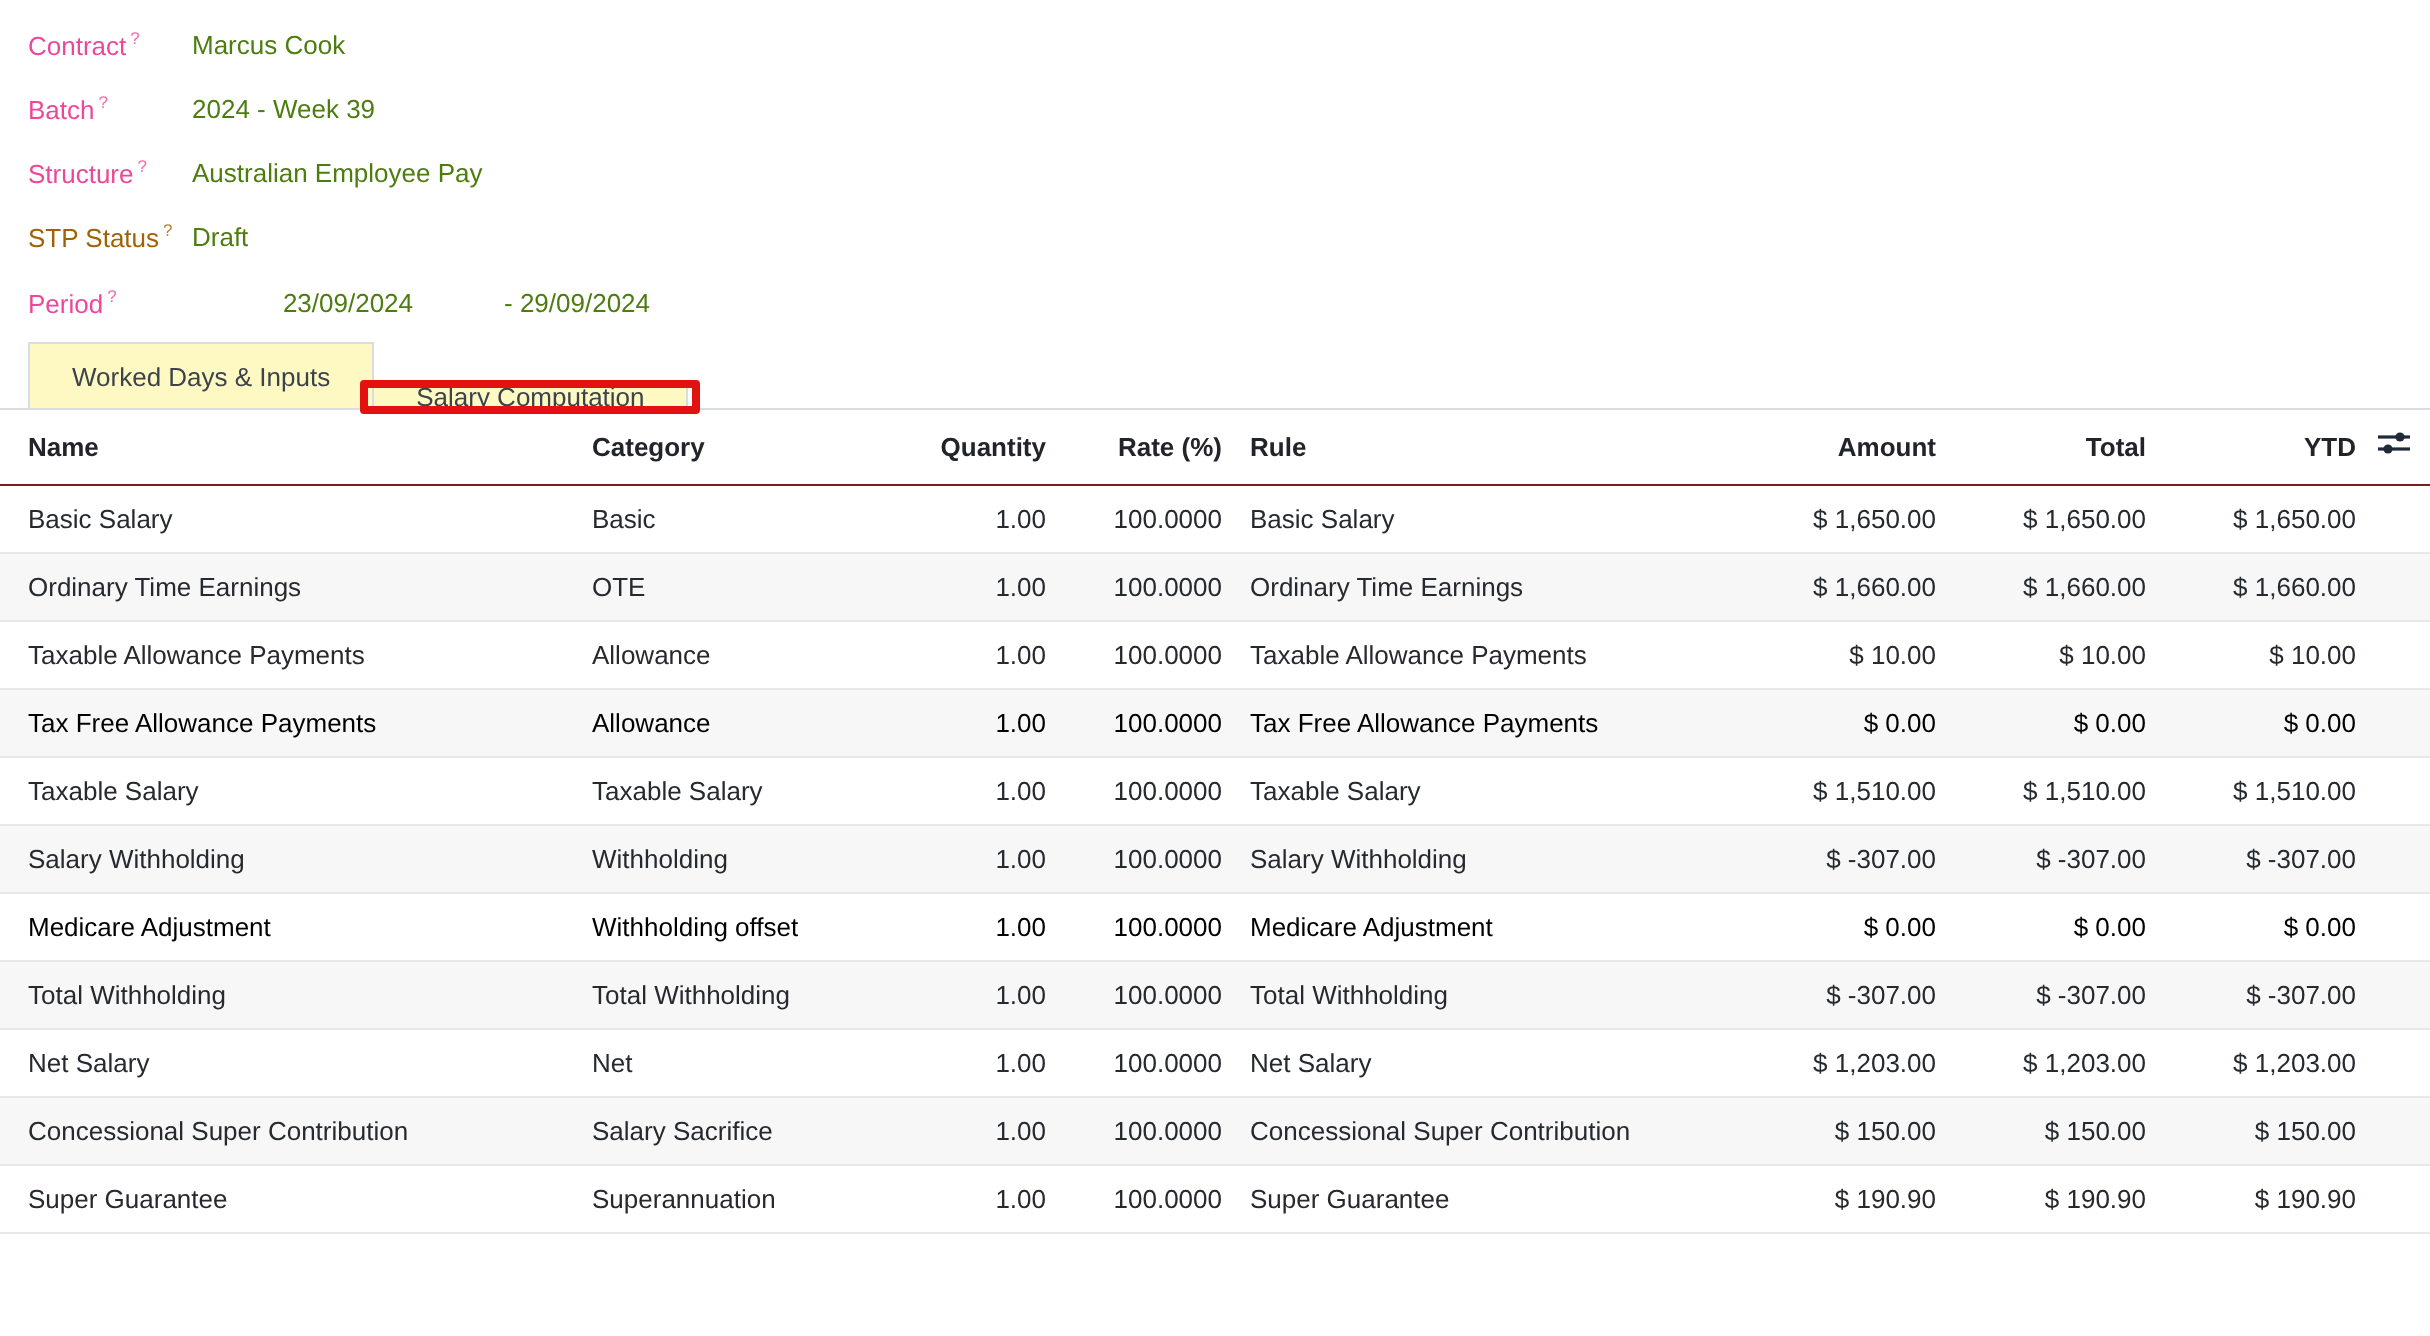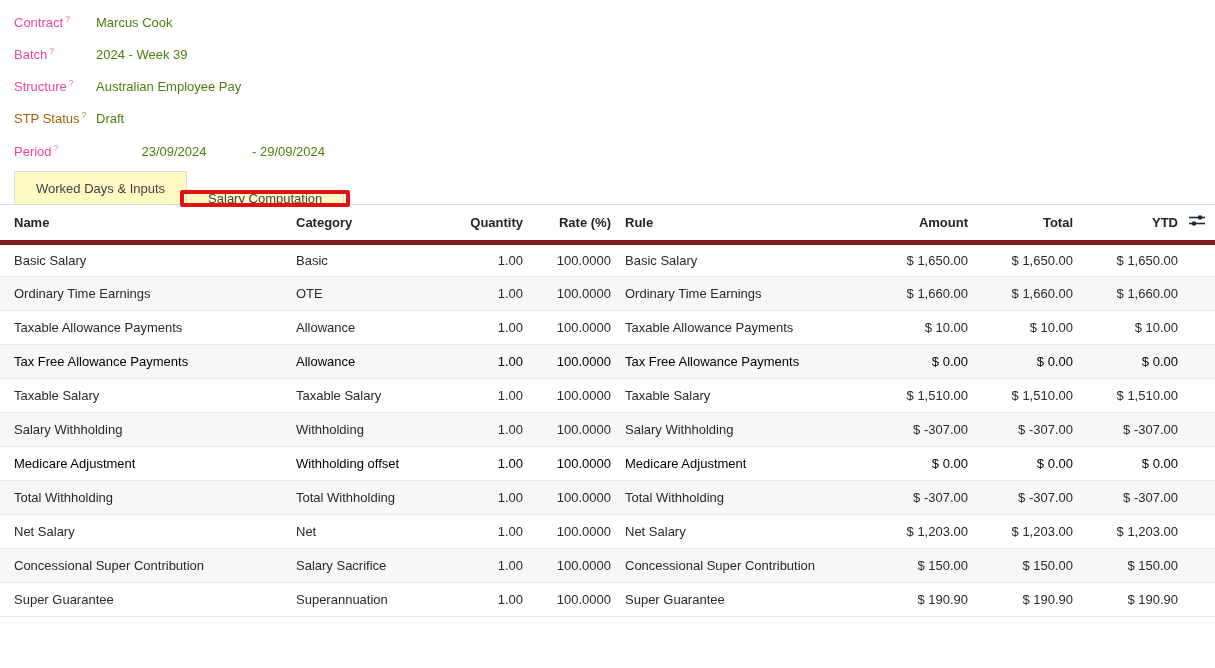--- a/index.html
+++ b/index.html
@@ -24,21 +24,21 @@
          color:#3d434a; cursor:pointer; white-space:nowrap; }
   .tab + .tab { margin-left:-1px; }
   .tab.inactive { border-bottom:1px solid #dadde0; margin-bottom:-1px; }
   .tab.active   { margin-bottom:-1px; border-bottom:1px solid #fff;margin-top:20px; }
   .annotation { position:absolute; left:-7px; right:-7px; top:-2px; bottom:-3px;
                 border:4px solid #e3110f; border-radius:2px; pointer-events:none; z-index:5; }
 
   
   table { width:1215px; border-collapse:collapse; table-layout:fixed; font-size:13px; }
   th, td { overflow:hidden; white-space:nowrap; font-weight:400; }
-  thead th { height:37px; border-bottom:5px solid #7f1d1d; font-weight:600;
+  thead th { height:37px; border-bottom:1px solid #7f1d1d; font-weight:600;
              color:#212529; vertical-align:middle; cursor:pointer; }
   tbody td { height:34px; border-bottom:1px solid #e6e8ea; vertical-align:middle;
              color:#26292d; cursor:pointer; }
   tbody tr:nth-child(even) { background:#f7f7f8; }
   tbody tr.hl td { color:#000000; }
   .c-name, .c-rule { text-align:left; padding-left:14px; }
   .c-qty, .c-rate, .c-amount, .c-total, .c-ytd { text-align:right; }
   .c-icon { text-align:center; }
   .opt-icon { display:inline-flex; align-items:center; cursor:pointer; }
 </style>

